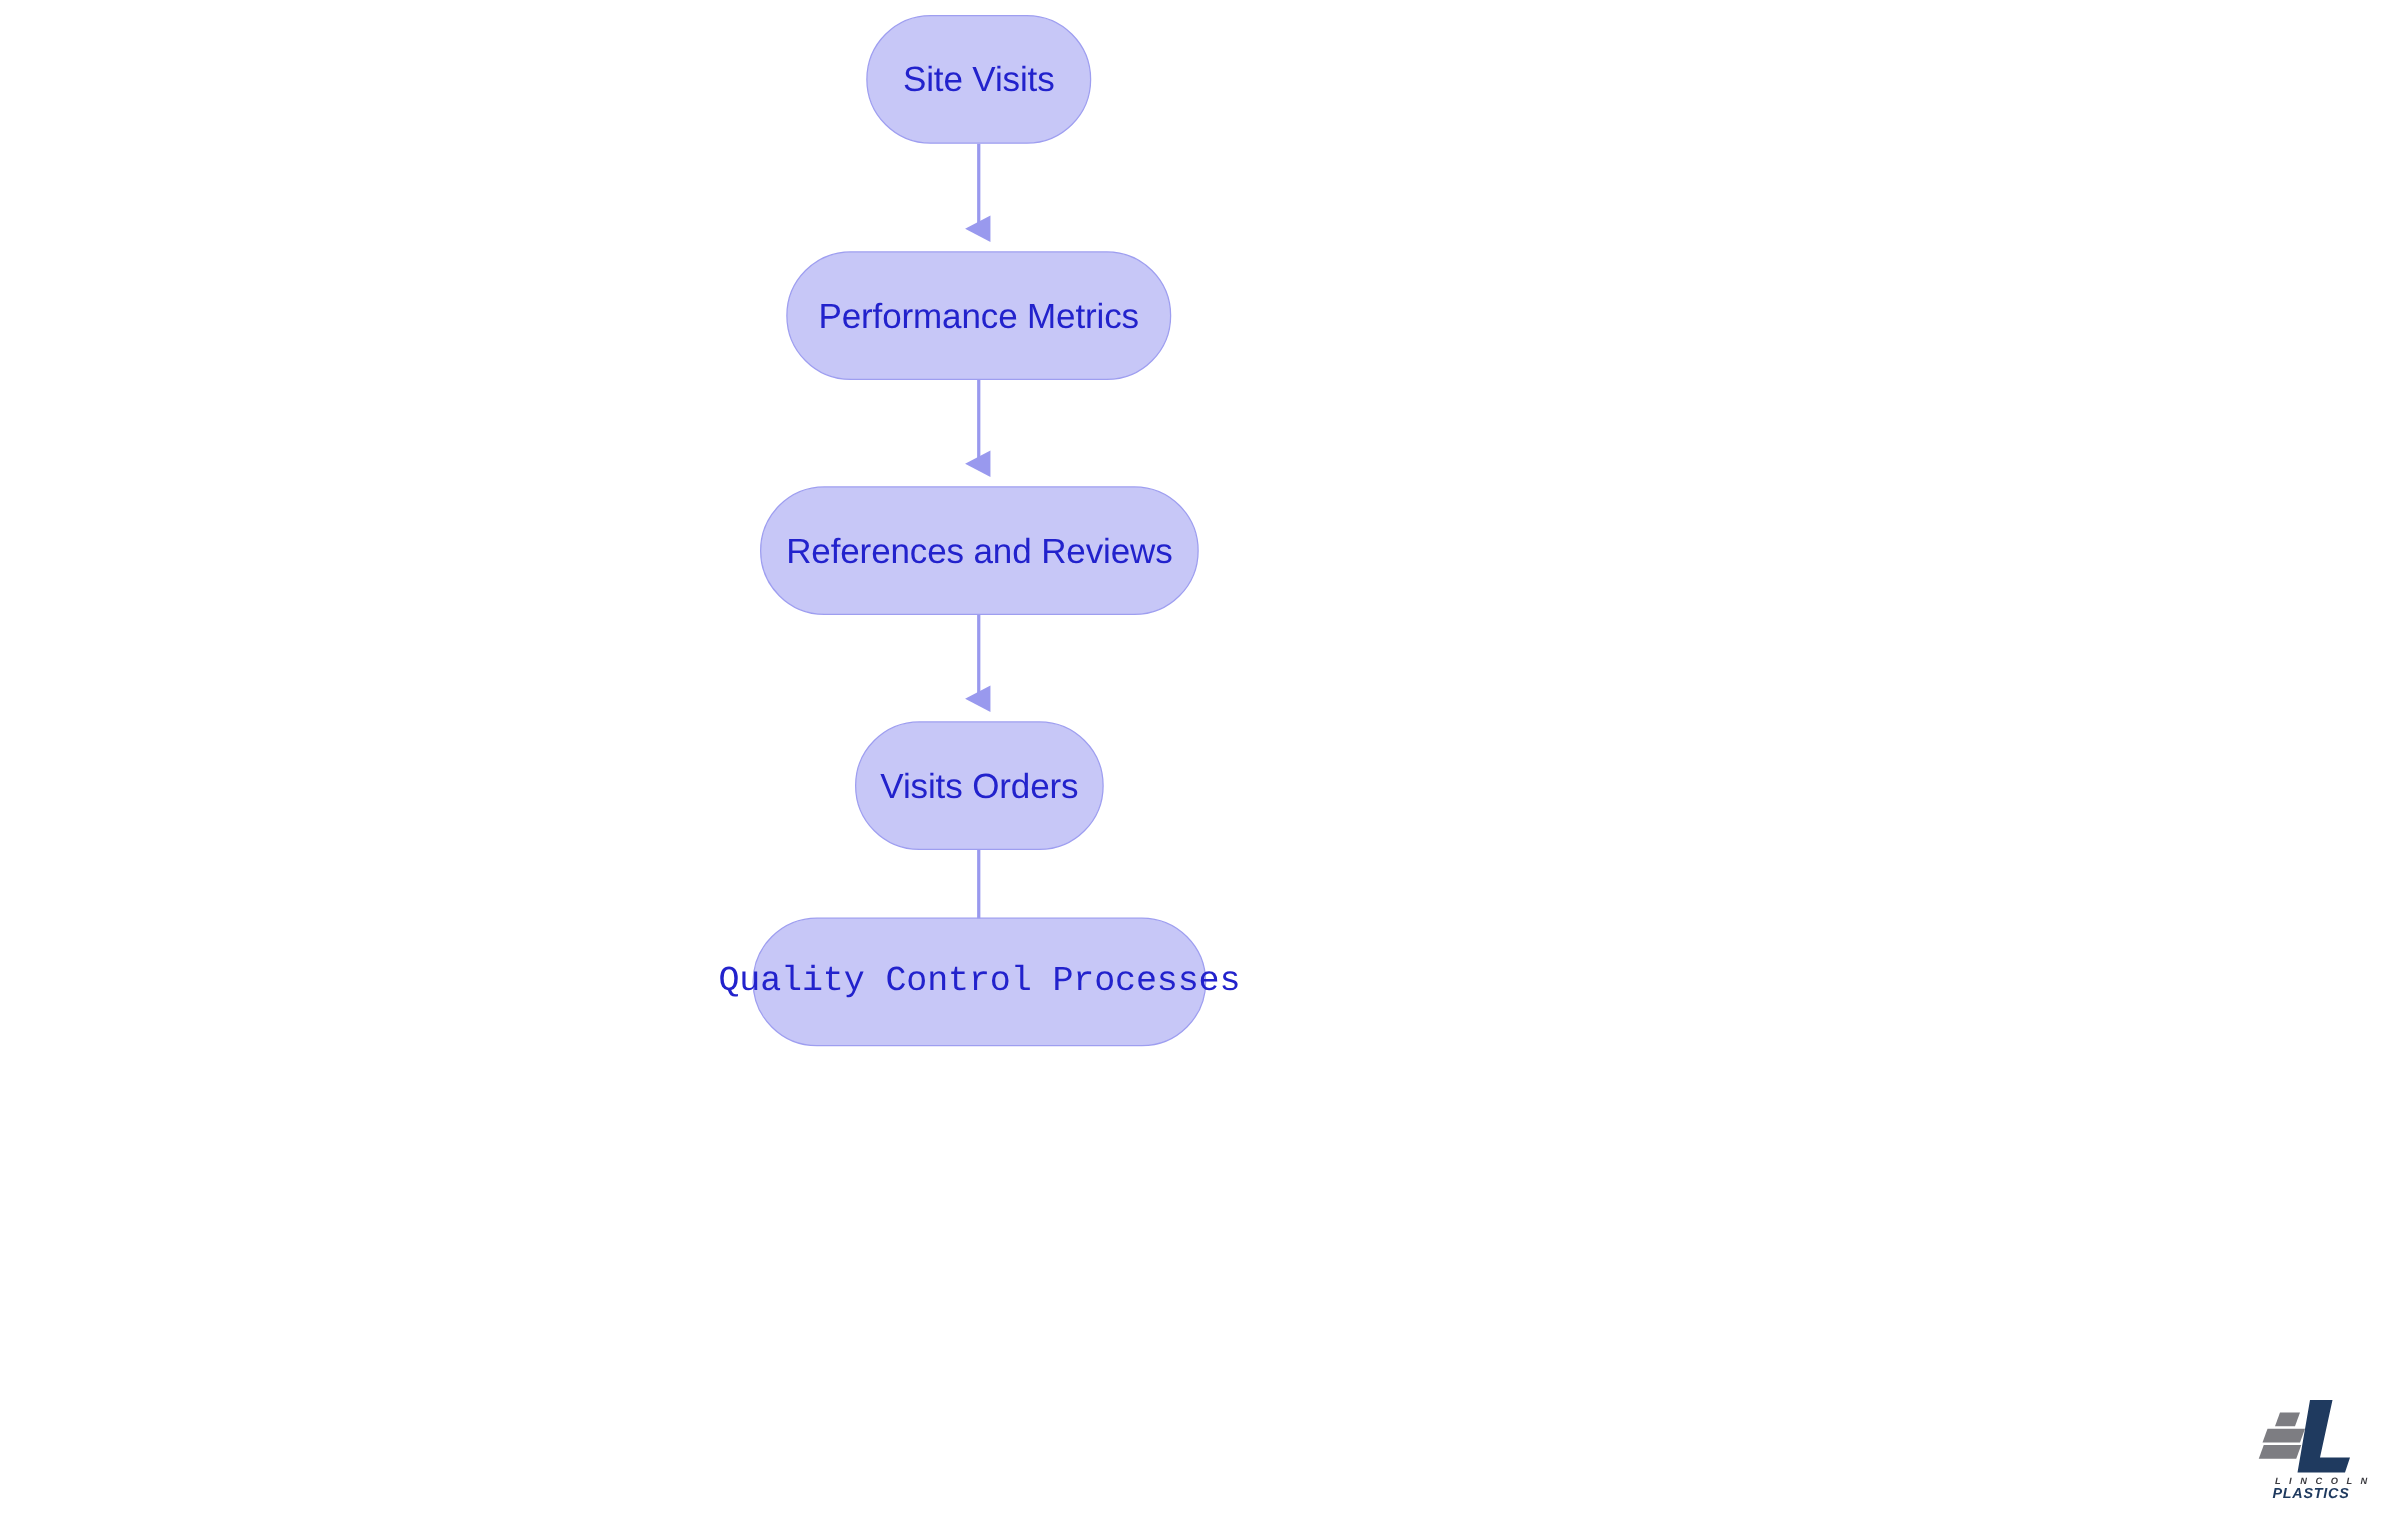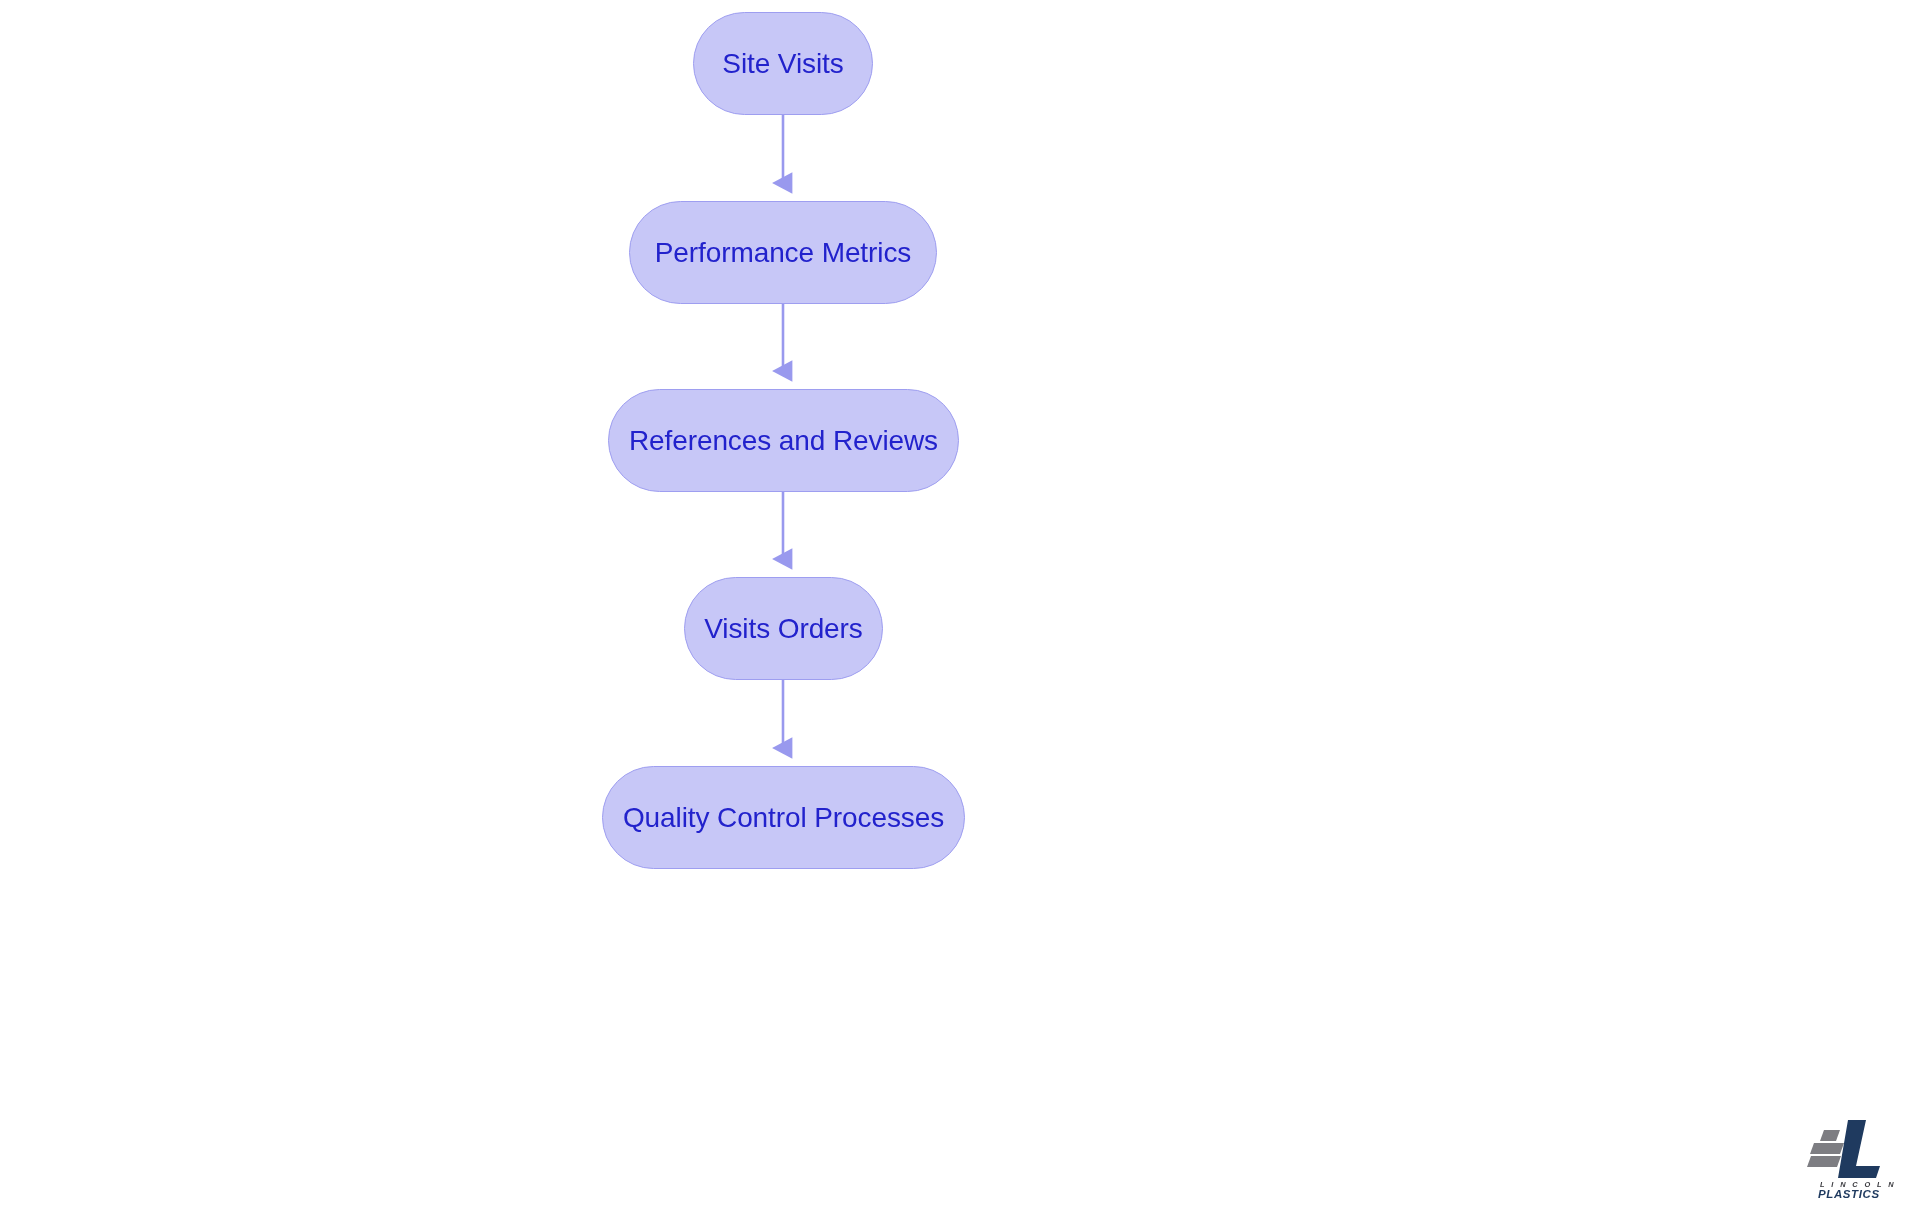--- a/index.html
+++ b/index.html
@@ -45,21 +45,21 @@
     line-height: 1;
     color: #2222cc;
     font-weight: 400;
   }
 
   
   #node-0 { left: 693px;  top: 12px;   width: 180px; height: 103px; border-radius: 52px; }
   #node-1 { left: 629px;  top: 201px;  width: 308px; height: 103px; border-radius: 52px; }
   #node-2 { left: 608px;  top: 389px;  width: 351px; height: 103px; border-radius: 52px; }
   #node-3 { left: 684px;  top: 577px;  width: 199px; height: 103px; border-radius: 52px; }
-  #node-4 { left: 602px;  top: 766px;  width: 363px; height: 103px; border-radius: 52px; }
+  #node-4 { left: 602px;  top: 734px;  width: 363px; height: 103px; border-radius: 52px; font-family: Liberation Mono, monospace; }
 
   #node-0 .node-label { font-size: 28px; }
   #node-1 .node-label { font-size: 28px; }
   #node-2 .node-label { font-size: 28px; }
   #node-3 .node-label { font-size: 28px; }
   #node-4 .node-label { font-size: 28px; }
 
   
   .connector {
     position: absolute;

